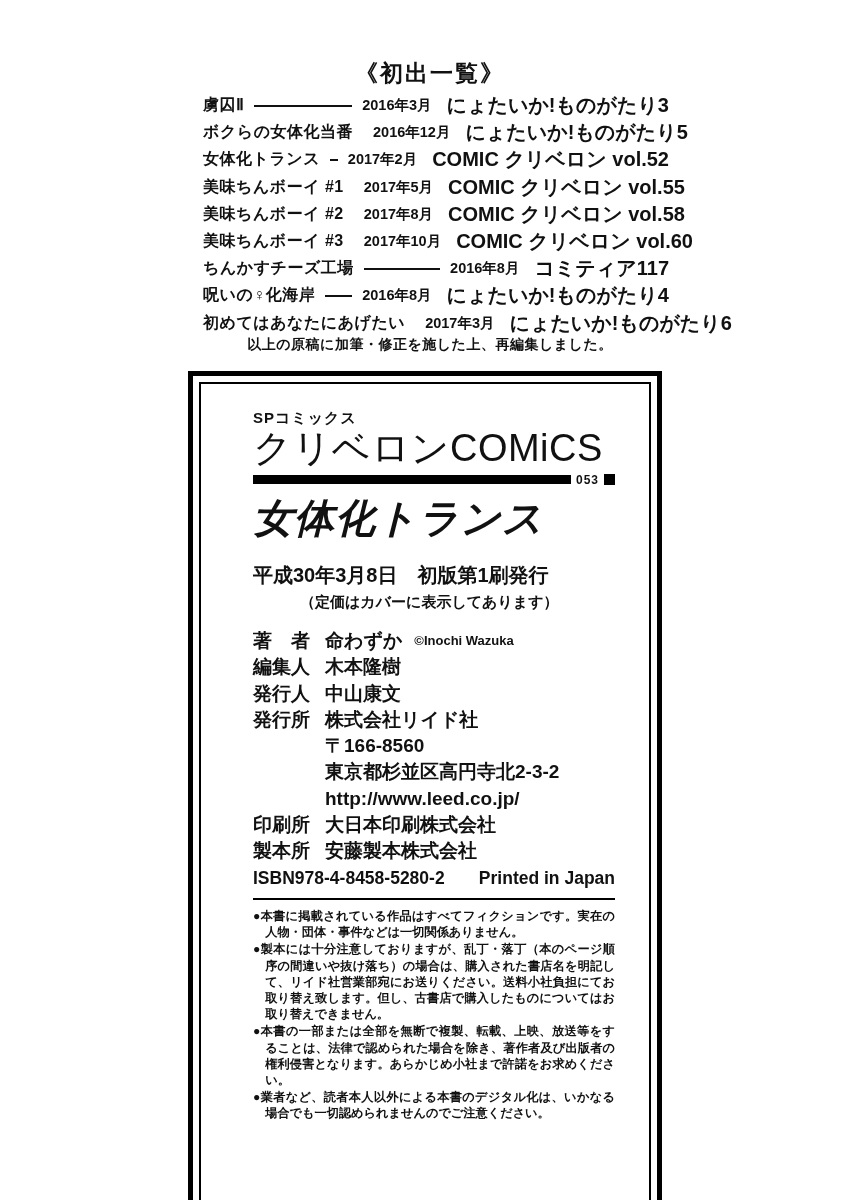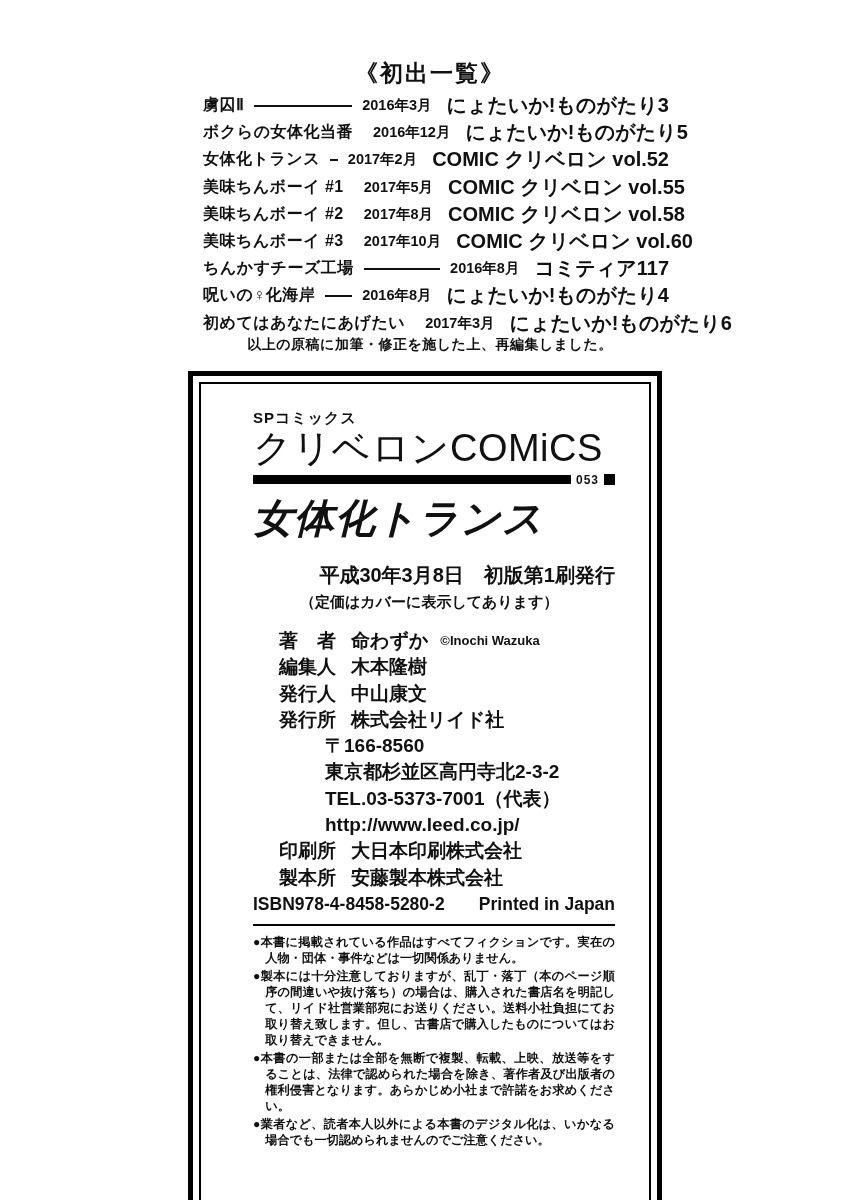--- a/index.html
+++ b/index.html
@@ -56,25 +56,25 @@
   .series-logo { font-size:38px; font-weight:normal; letter-spacing:0.5px; line-height:44px; }
   .bar-row { display:flex; align-items:center; margin-top:4px; height:11px; }
   .bar-rect { flex:1; height:9px; background:#000; }
   .bar-num { font-size:12px; font-weight:bold; letter-spacing:1px; margin:0 5px; }
   .bar-square { width:11px; height:11px; background:#000; }
   .book-title {
     margin-top:4px;
     font-size:40px; font-weight:900; font-style:italic;
     letter-spacing:1px; line-height:58px; white-space:nowrap;
   }
-  .edition { margin-top:16px; font-size:20px; font-weight:600; line-height:24px;text-align:right; }
+  .edition { margin-top:16px; font-size:20px; font-weight:600; line-height:24px; }
   .price-note { margin-top:5px; font-size:15px; font-weight:600; line-height:20px;margin-left:47px; }
 
   .credits { margin-top:16px; }
-  .credit-row { display:flex; align-items:flex-start; font-size:19px; font-weight:600; line-height:26.3px; white-space:nowrap;margin-left:26px; }
+  .credit-row { display:flex; align-items:flex-start; font-size:19px; font-weight:600; line-height:26.3px; white-space:nowrap; }
   .credit-label { width:72px; flex-shrink:0; }
   .credit-extra { font-size:13px; font-weight:700; margin-left:12px; }
   .addr-line { padding-left:72px; font-size:19px; font-weight:600; line-height:26.3px; white-space:nowrap; }
 
   .isbn-row {
     display:flex; justify-content:space-between; align-items:baseline;
     font-size:17.5px; font-weight:600; line-height:26.3px;
   }
   .divider { border-top:2.5px solid #000; margin-top:7px; }
 
@@ -183,21 +183,20 @@
           <span class="credit-label">発行人</span>
           <span class="credit-value">中山康文</span>
         </div>
         <div class="credit-row">
           <span class="credit-label">発行所</span>
           <span class="credit-value">株式会社リイド社</span>
         </div>
 
         <div class="addr-line">〒166-8560</div>
         <div class="addr-line">東京都杉並区高円寺北2-3-2</div>
-        <div class="addr-line">TEL.03-5373-7001（代表）</div>
         <div class="addr-line">http://www.leed.co.jp/</div>
 
         <div class="credit-row">
           <span class="credit-label">印刷所</span>
           <span class="credit-value">大日本印刷株式会社</span>
         </div>
         <div class="credit-row">
           <span class="credit-label">製本所</span>
           <span class="credit-value">安藤製本株式会社</span>
         </div>

